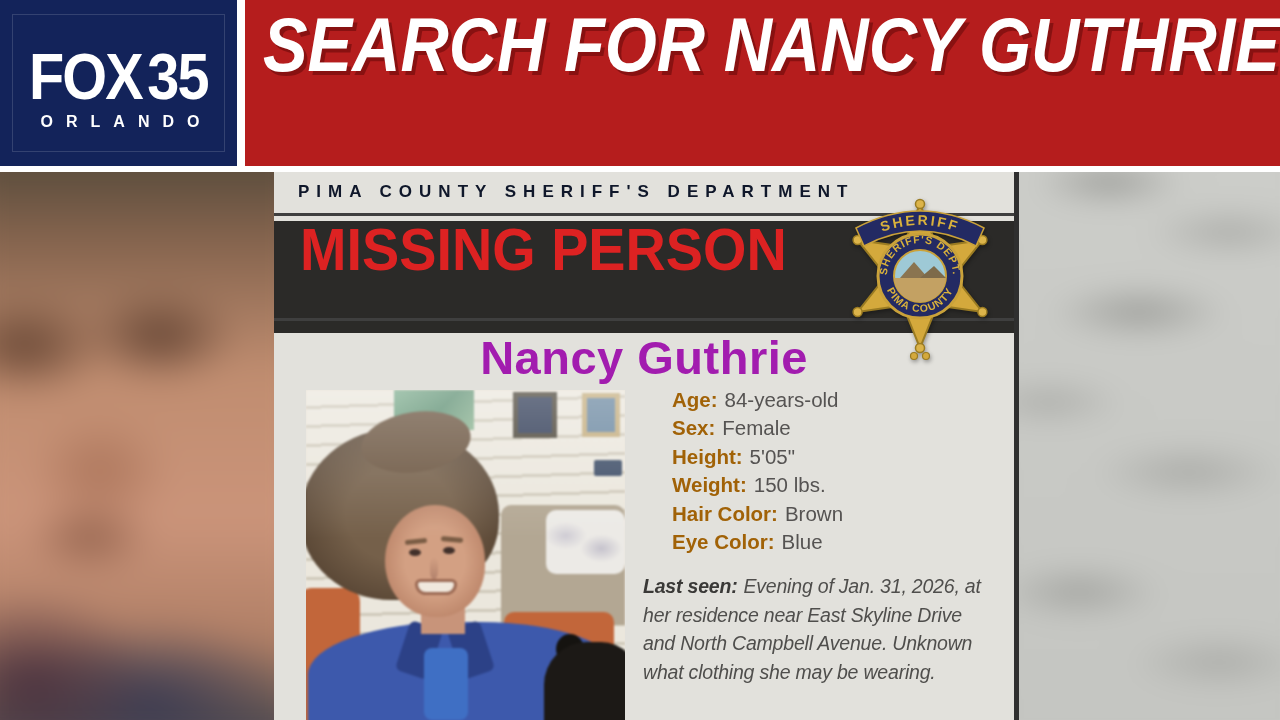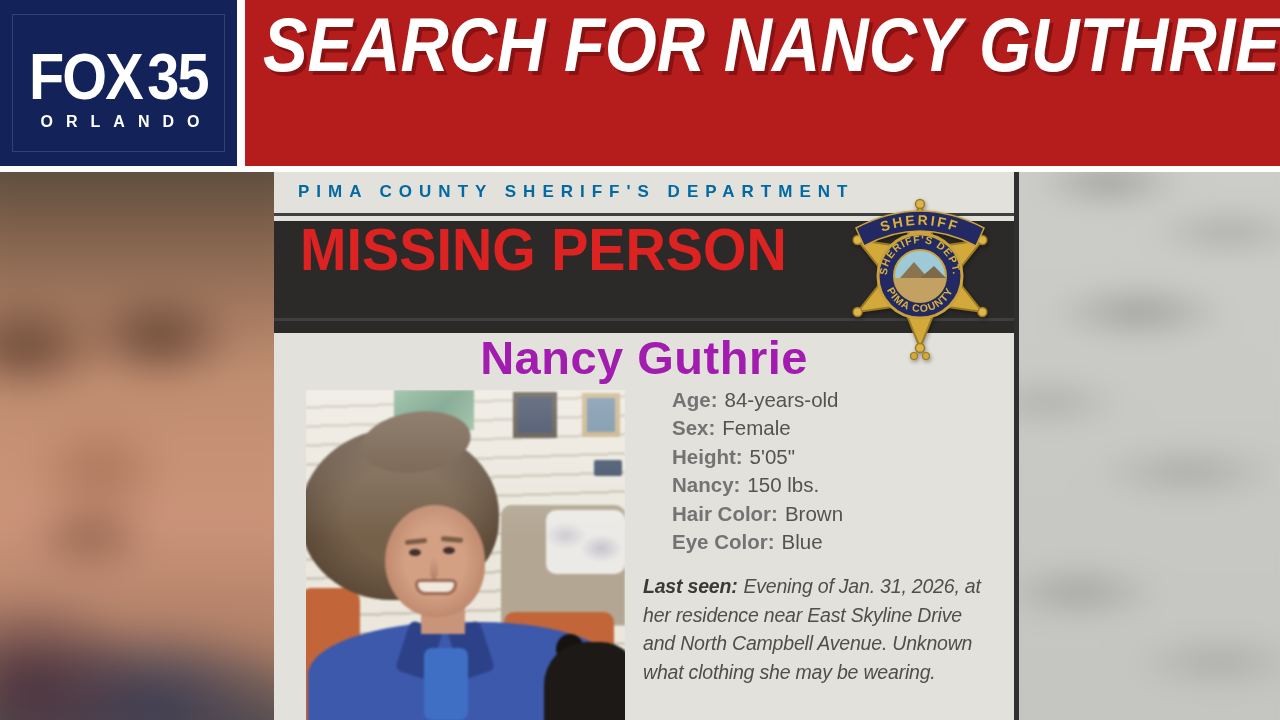--- a/index.html
+++ b/index.html
@@ -53,21 +53,21 @@
       radial-gradient(120px 40px at 90px 450px, rgba(140,141,137,0.6), transparent 70%),
       radial-gradient(130px 40px at 230px 520px, rgba(150,151,147,0.55), transparent 70%),
       linear-gradient(180deg, #cccdc9, #c4c5c1);
     filter: blur(13px);
   }
 
   
   .flyer { position:absolute; left:274px; top:0; width:740px; height:548px; background:#e2e1dc; overflow:hidden; }
   .flyer-edge { position:absolute; left:1014px; top:0; width:5px; height:548px; background:#2f2f2f; }
 
-  .flyer-dept { position:absolute; left:24px; top:10px; font-size:17px; font-weight:700; letter-spacing:7px; color:#0369a1; white-space:nowrap;text-align:center; }
+  .flyer-dept { position:absolute; left:24px; top:10px; font-size:17px; font-weight:700; letter-spacing:7px; color:#0f172a; white-space:nowrap;text-align:center; }
   .rule { position:absolute; left:0; width:740px; height:3px; background:#3f3f3f; }
   .rule.top { top:41px; }
   .rule.bottom { top:146px; }
 
   .mp-banner { position:absolute; left:0; top:49px; width:740px; height:112px; background:#2b2a28; }
   .mp-title { position:absolute; left:26px; top:-4px; color:#dd2222; font-weight:900; font-size:60px; line-height:66px; white-space:nowrap; transform:scaleX(0.93); transform-origin:left center; }
   .mp-sub { position:absolute; left:28px; top:61px; color:#e4e4e2; font-weight:700; font-style:italic; font-size:22px; letter-spacing:5px; white-space:nowrap; }
 
   .badge { position:absolute; left:566px; top:14px; width:160px; height:190px; filter:drop-shadow(1px 2px 2px rgba(0,0,0,0.35)); }
 
@@ -101,21 +101,21 @@
   .jacket { position:absolute; left:2px; top:232px; width:310px; height:110px; background:#3d59ac; border-radius:48% 44% 0 0; }
   .jacket-collar { position:absolute; left:96px; top:234px; width:34px; height:52px; background:#2c4187; transform:rotate(18deg); border-radius:6px; }
   .jacket-collar.r { left:148px; transform:rotate(-18deg); }
   .shirt { position:absolute; left:118px; top:258px; width:44px; height:72px; background:#3f6fc4; border-radius:8px; }
   .dog { position:absolute; left:238px; top:252px; width:95px; height:95px; background:#1c1916; border-radius:45% 40% 0 0; }
   .dog-ear { position:absolute; left:250px; top:244px; width:28px; height:30px; background:#151310; border-radius:50%; }
 
   
   .details { position:absolute; left:398px; top:216px; }
   .detail-row { height:28.4px; font-size:20.5px; color:#555352; white-space:nowrap; }
-  .detail-row .lbl { font-weight:700; color:#737373; margin-right:7px; }
+  .detail-row .lbl { font-weight:700; color:#a16207; margin-right:7px; }
   .lastseen { position:absolute; left:369px; top:400px; width:345px; font-size:19.5px; line-height:28.6px; color:#4f4e4c; letter-spacing:-0.2px;font-style:italic; }
   .lastseen .lbl { font-weight:700; color:#3a3937; margin-right:6px; }
 </style>
 </head>
 <body>
 
 <div class="stage">
 
   <div class="topbar">
     <div class="station-box">
@@ -211,21 +211,21 @@
           <div class="dog-ear"></div>
           <div class="dog"></div>
           <div class="wall-glow"></div>
         </div>
       </div>
 
       <div class="details">
         <div class="detail-row"><span class="lbl">Age:</span><span>84-years-old</span></div>
         <div class="detail-row"><span class="lbl">Sex:</span><span>Female</span></div>
         <div class="detail-row"><span class="lbl">Height:</span><span>5'05"</span></div>
-        <div class="detail-row"><span class="lbl">Nancy:</span><span>150 lbs.</span></div>
+        <div class="detail-row"><span class="lbl">Weight:</span><span>150 lbs.</span></div>
         <div class="detail-row"><span class="lbl">Hair Color:</span><span>Brown</span></div>
         <div class="detail-row"><span class="lbl">Eye Color:</span><span>Blue</span></div>
       </div>
 
       <div class="lastseen">
         <div><span class="lbl">Last seen:</span><span>Evening of Jan. 31, 2026, at</span></div>
         <div>her residence near East Skyline Drive</div>
         <div>and North Campbell Avenue. Unknown</div>
         <div>what clothing she may be wearing.</div>
       </div>

